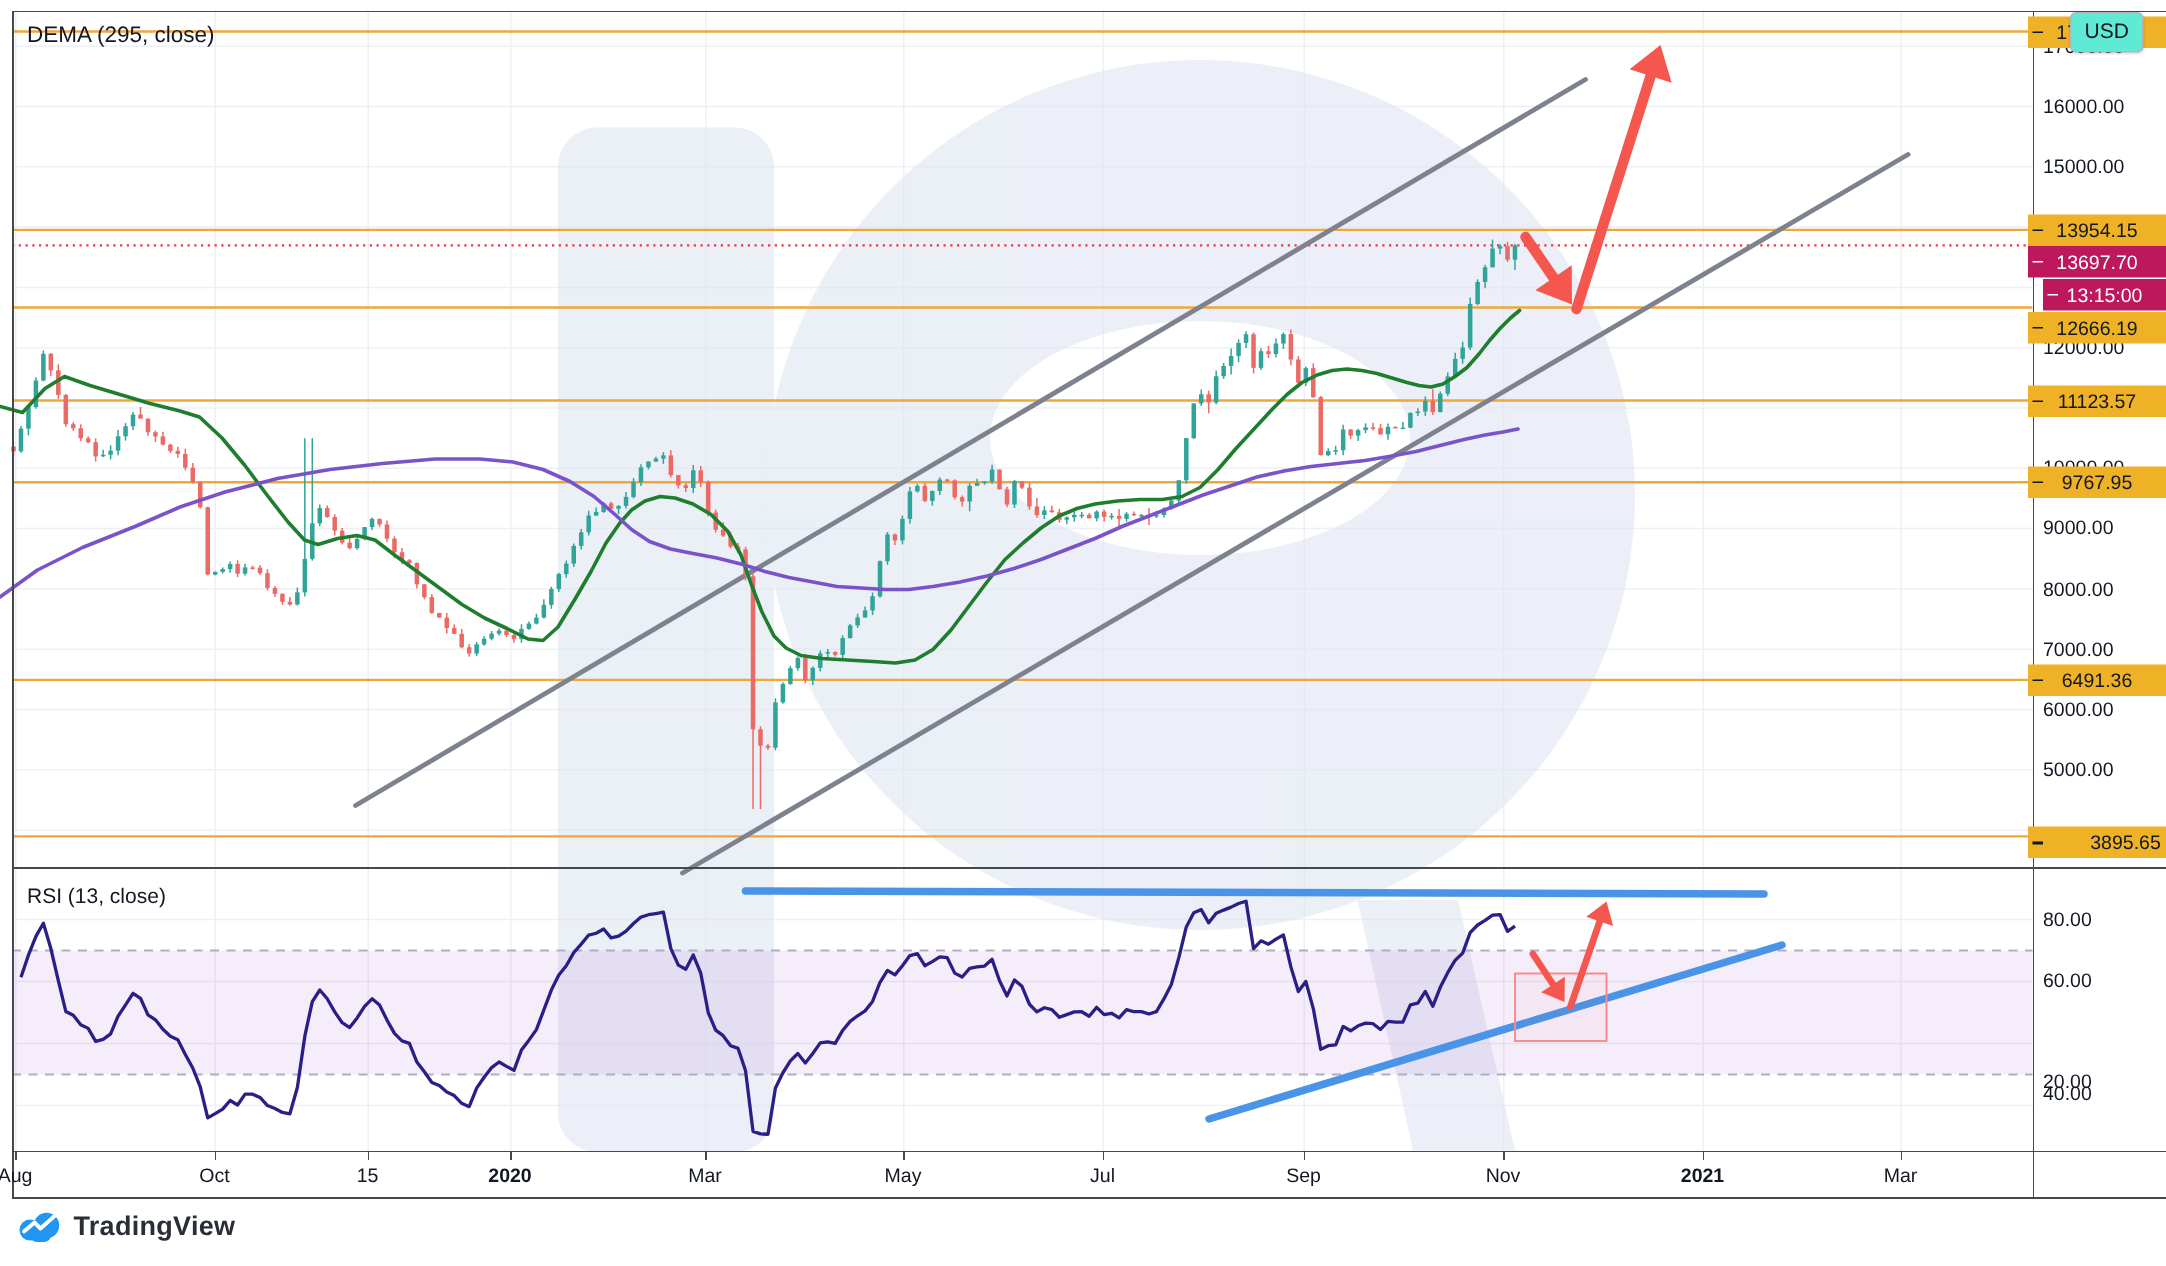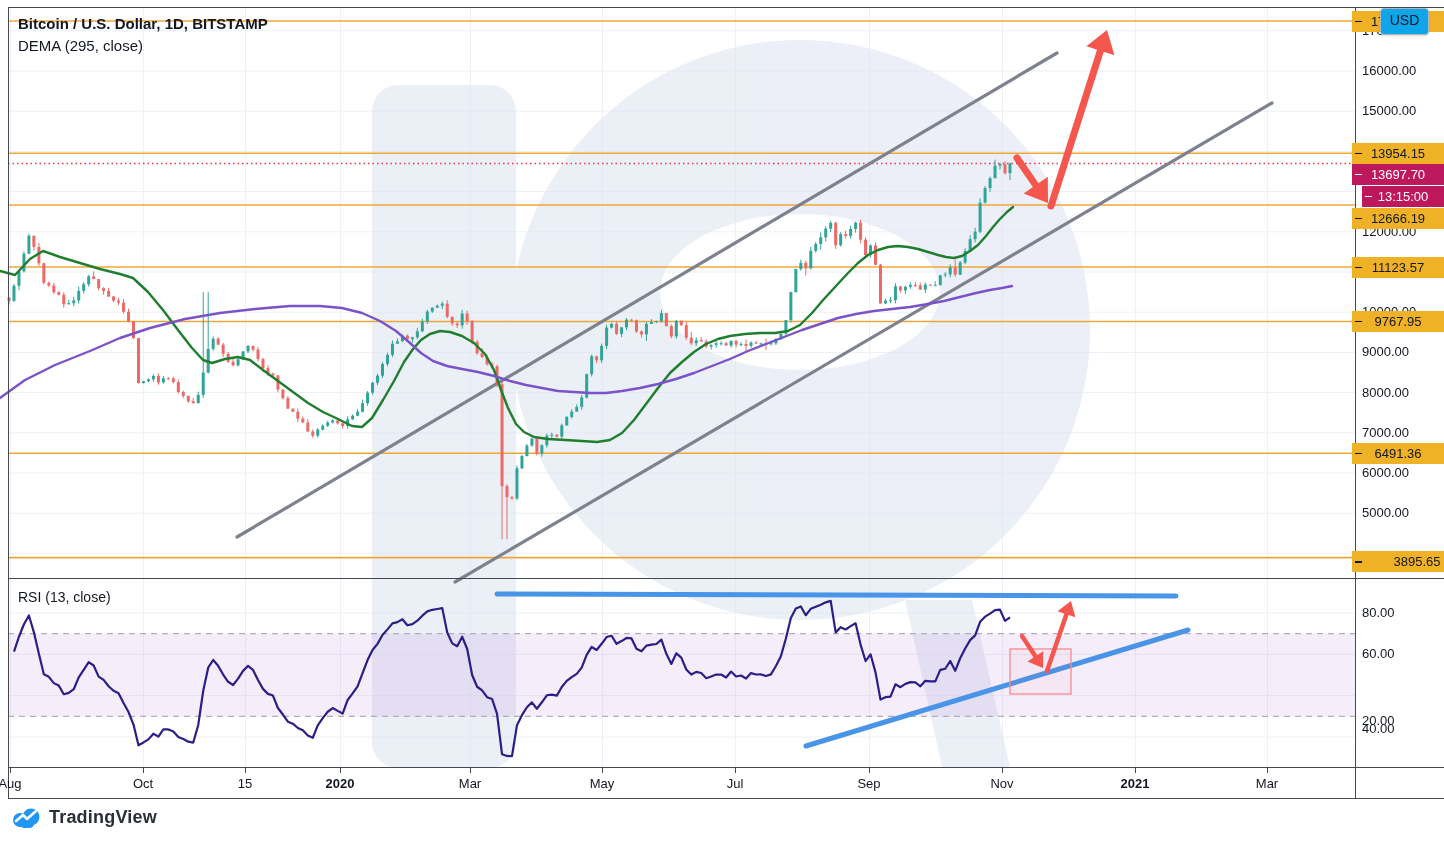--- a/index.html
+++ b/index.html
@@ -13,21 +13,21 @@
   .axlabel{position:absolute;left:1362px;font-size:13px;color:#131722;white-space:nowrap;z-index:4;}
   .rsilabel{position:absolute;left:1362px;font-size:13px;color:#131722;z-index:4;}
   .badge{position:absolute;left:1352px;width:92px;height:21px;line-height:21px;
          text-align:center;font-size:13px;z-index:6;white-space:nowrap;}
   .badge.orange{background:#efb226;color:#131722;}
   .badge.red{background:#be185d;color:#fff;}
   .badge .dash{position:absolute;left:3px;top:10px;width:7px;height:1.5px;background:#131722;}
   .badge.red .dash{background:#fff;}
   .badge.countdown{left:1362px;width:82px;}
   #usd-btn{position:absolute;left:1380px;top:8px;width:47px;height:25px;z-index:8;
-           background:#0ea5e9;border:1px solid #b2b5be;border-radius:4px;font-size:14px;
+           background:#5eead4;border:1px solid #b2b5be;border-radius:4px;font-size:14px;
            line-height:23px;text-align:center;color:#131722;box-shadow:0 1px 2px rgba(0,0,0,.15);cursor:pointer;}
   .tlabel{position:absolute;top:776px;width:56px;margin-left:-28px;text-align:center;
           font-size:13px;color:#131722;z-index:4;}
   .tlabel.bold{font-weight:bold;}
   #tv-logo{left:12px;top:807px;display:flex;gap:7px;cursor:pointer;}
   #tv-logo .txt{font-size:18px;font-weight:600;color:#2a2e39;letter-spacing:.2px;}
 </style>
 </head>
 <body>
 
@@ -517,21 +517,20 @@
         <line x1="602.5" y1="768" x2="602.5" y2="773" stroke="#44484f" stroke-width="1"></line>
         <line x1="735.5" y1="768" x2="735.5" y2="773" stroke="#44484f" stroke-width="1"></line>
         <line x1="869.5" y1="768" x2="869.5" y2="773" stroke="#44484f" stroke-width="1"></line>
         <line x1="1002.5" y1="768" x2="1002.5" y2="773" stroke="#44484f" stroke-width="1"></line>
         <line x1="1135.5" y1="768" x2="1135.5" y2="773" stroke="#44484f" stroke-width="1"></line>
         <line x1="1267.5" y1="768" x2="1267.5" y2="773" stroke="#44484f" stroke-width="1"></line>
       </g>
     </svg>
 
   <div id="legend" class="overlay">
-    <div class="sym">Bitcoin / U.S. Dollar, 1D, BITSTAMP</div>
     <div>DEMA (295, close)</div>
   </div>
 
   <div id="rsi-legend" class="overlay">RSI (13, close)</div>
 
   <div id="price-axis">
       <div class="axlabel" style="top: 22.8px;">17000.00</div>
       <div class="axlabel" style="top: 63px;">16000.00</div>
       <div class="axlabel" style="top: 103.2px;">15000.00</div>
       <div class="axlabel" style="top: 223.8px;">12000.00</div>

